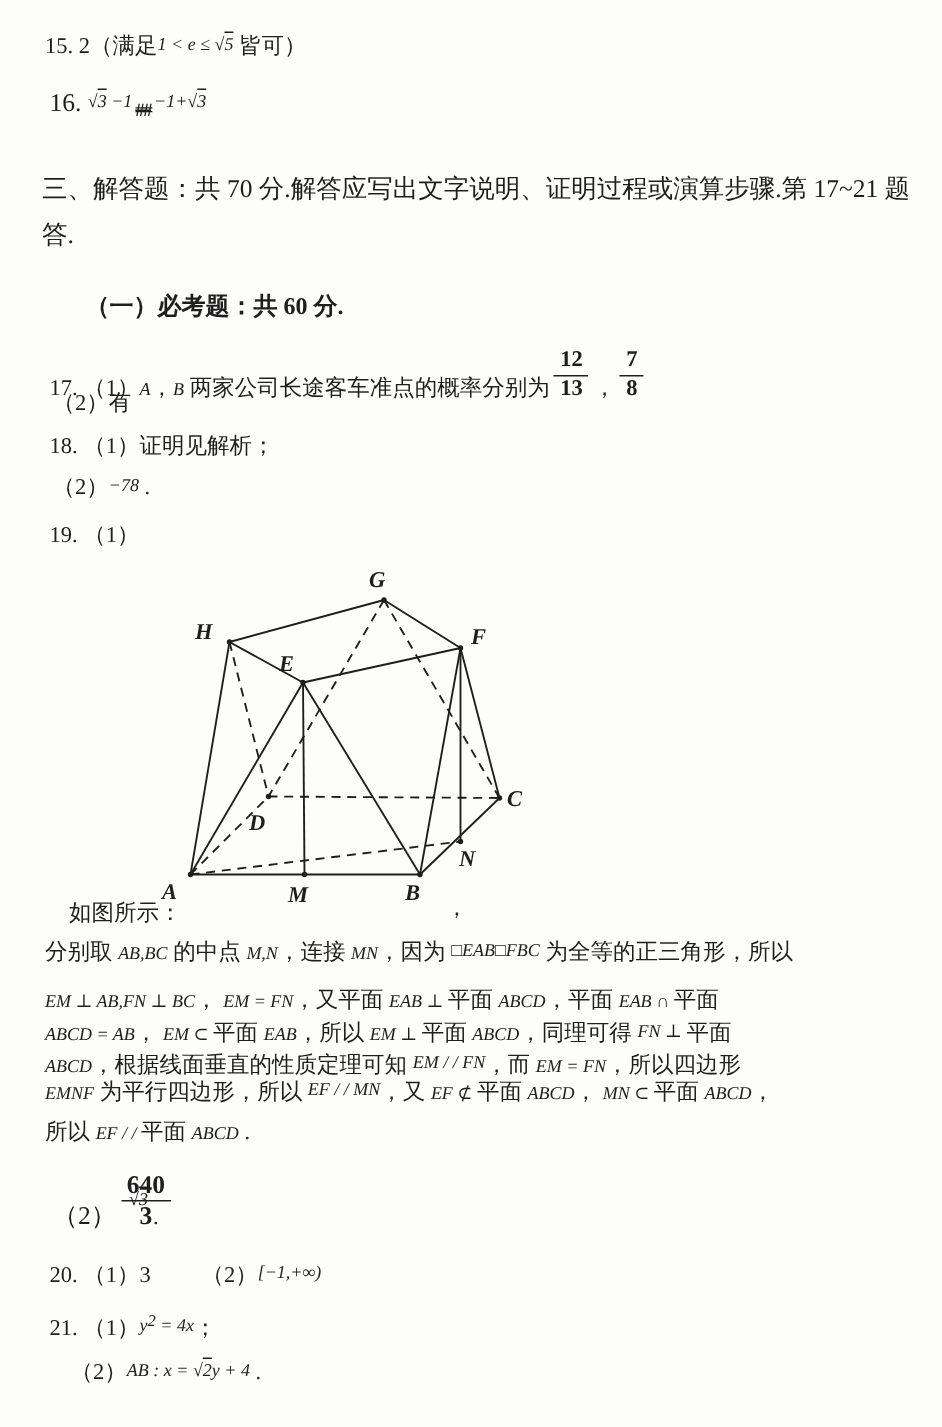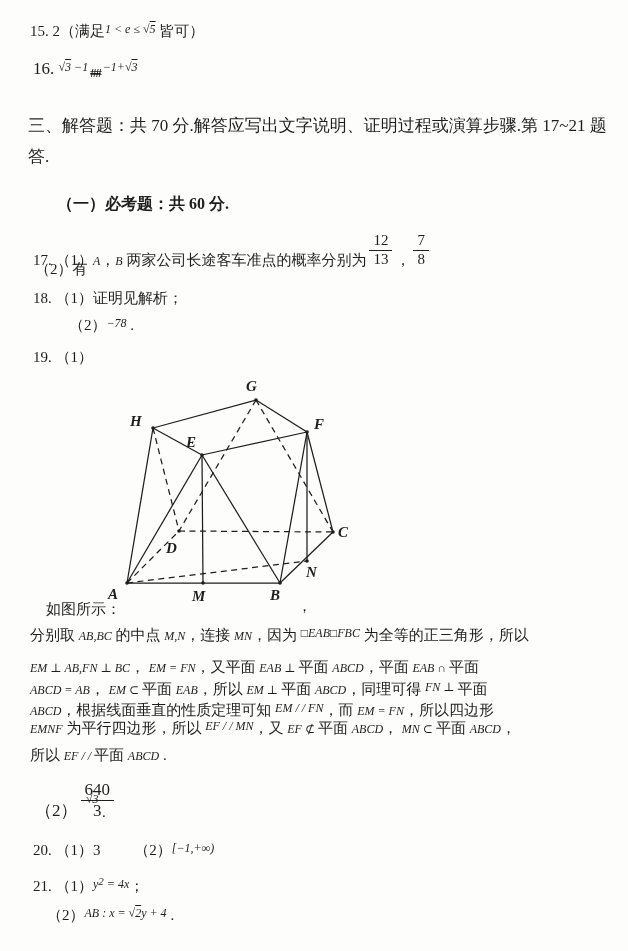--- a/index.html
+++ b/index.html
@@ -7,21 +7,21 @@
     width:628px;height:951px;position:relative;overflow:hidden;
     background:#fdfdfc;color:#1e1e1e;
     font-family:"Liberation Serif","DejaVu Serif",serif;
   }
   .line{position:absolute;white-space:nowrap;font-size:15px;line-height:1.25;}
   .cjk{font-family:"Liberation Serif","DejaVu Serif",serif;}
   .math{font-family:"Liberation Serif","DejaVu Serif",serif;font-style:italic;font-size:12px;}
   .math .radsign{font-style:normal;}
   .rad{text-decoration:overline;}
   .up{vertical-align:0.22em;}
-  .frac{display:inline-block;vertical-align:text-bottom;text-align:center;line-height:1.05;font-style:normal;margin:0 3px;}
+  .frac{display:inline-block;vertical-align:text-bottom;text-align:center;line-height:1.05;font-style:normal;margin:0 3px;font-weight:bold;}
   .frac .num{display:block;border-bottom:1.3px solid #1e1e1e;padding:0 4px 1px;}
   .frac .den{display:block;padding-top:1px;}
   sup.sup{font-size:11px;font-style:italic;vertical-align:0.55em;}
   .hash{font-size:12.5px;font-weight:bold;font-style:normal;text-decoration:line-through;letter-spacing:-1px;vertical-align:-0.25em;padding:0 2px;}
   .heading{position:absolute;left:28px;width:584px;font-weight:normal;font-size:17px;line-height:31px;
     font-family:"Liberation Serif","DejaVu Serif",serif;}
   .heading div{white-space:nowrap;}
   .subheading{position:absolute;left:33px;font-weight:bold;font-size:16px;margin-left:24px;}
   #figure-svg{position:absolute;left:88px;top:372px;}
   #figure-svg text{font-family:"Liberation Serif","DejaVu Serif",serif;font-weight:bold;font-style:italic;font-size:15px;fill:#1e1e1e;}
@@ -35,21 +35,21 @@
 
 <div class="heading" style="top:110px;">
   <div>三、解答题：共 70 分.解答应写出文字说明、证明过程或演算步骤.第 17~21 题</div>
   <div>答.</div>
 </div>
 <div class="subheading" style="top:194px;">（一）必考题：共 60 分.</div>
 
 <div class="line" style="left:33px;top:233px;"><span class="cjk">17. （1）</span><span class="math">A</span><span class="cjk">，</span><span class="math">B</span><span class="cjk"> 两家公司长途客车准点的概率分别为</span><span class="frac"><span class="num">12</span><span class="den">13</span></span><span class="cjk">，</span><span class="frac"><span class="num">7</span><span class="den">8</span></span></div>
 <div class="line" style="left:35px;top:260px;"><span class="cjk">（2）有</span></div>
 <div class="line" style="left:33px;top:289px;"><span class="cjk">18. （1）证明见解析；</span></div>
-<div class="line" style="left:35px;top:316px;margin-left:34px;"><span class="cjk">（2）</span><span class="math up">−78</span><span class="cjk"> .</span></div>
+<div class="line" style="left:35px;top:316px;"><span class="cjk">（2）</span><span class="math up">−78</span><span class="cjk"> .</span></div>
 <div class="line" style="left:33px;top:348px;"><span class="cjk">19. （1）</span></div>
 
 <svg id="figure-svg" width="282" height="232" viewBox="0 0 282 232">
   <g stroke="#1e1e1e" stroke-width="1.25" fill="none">
 
     <line x1="39" y1="211" x2="192" y2="211"></line>
     <line x1="192" y1="211" x2="245" y2="160"></line>
     <line x1="39" y1="211" x2="65" y2="56"></line>
     <line x1="65" y1="56" x2="168" y2="28"></line>
     <line x1="168" y1="28" x2="219" y2="60"></line>

